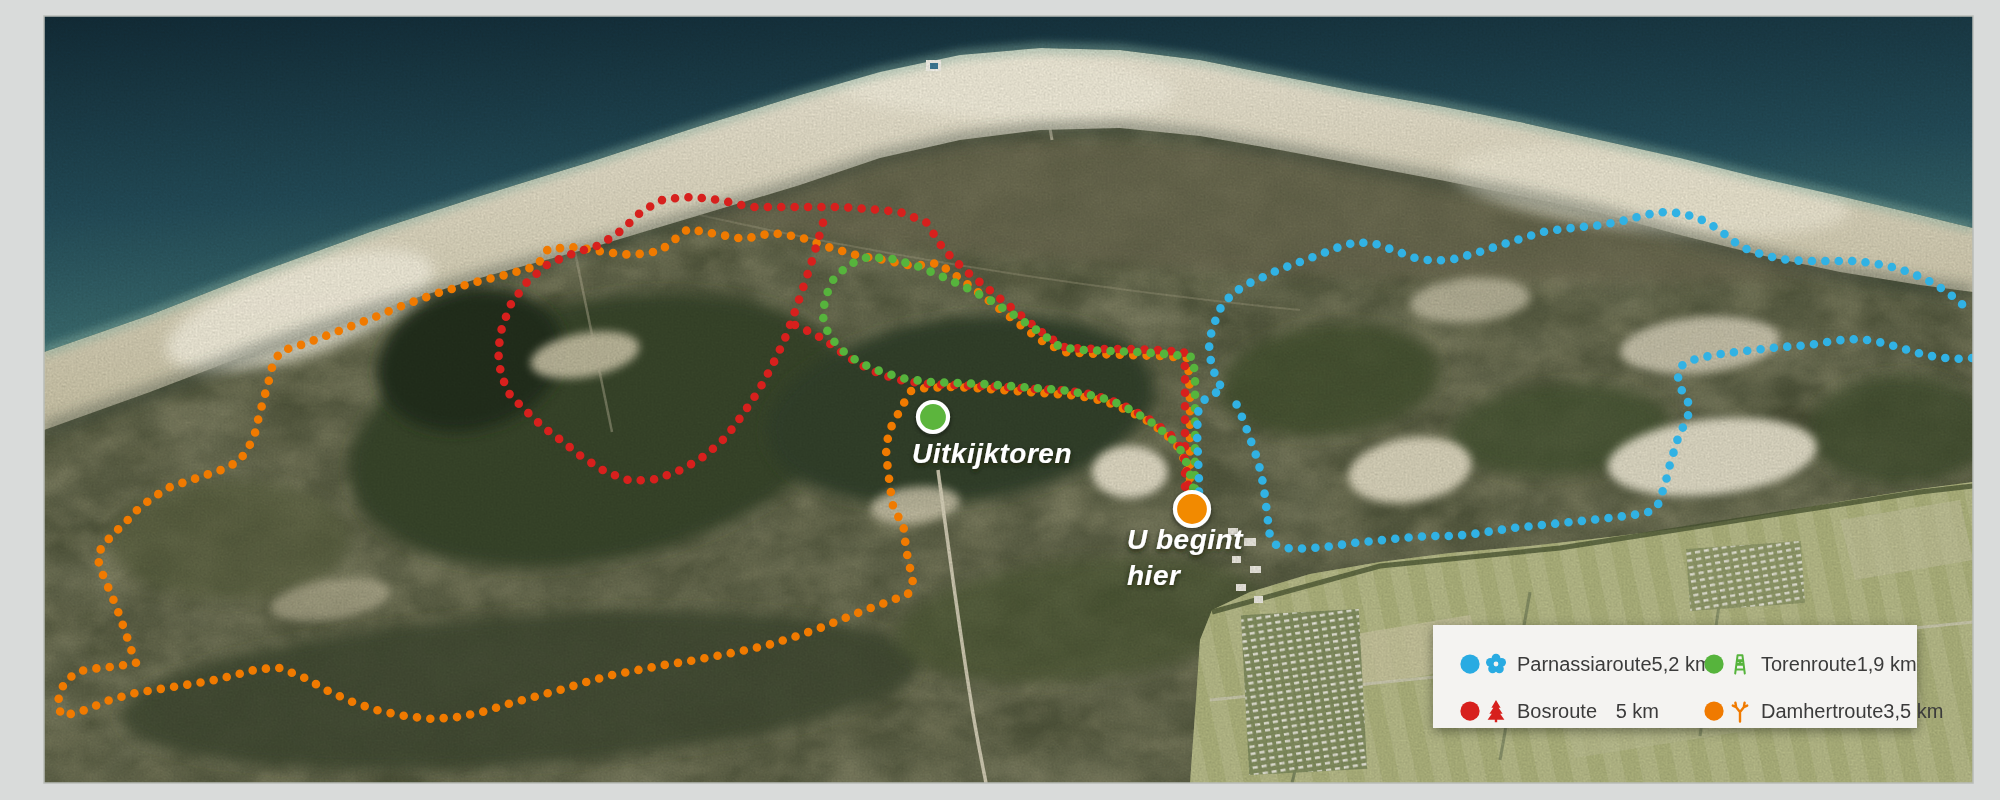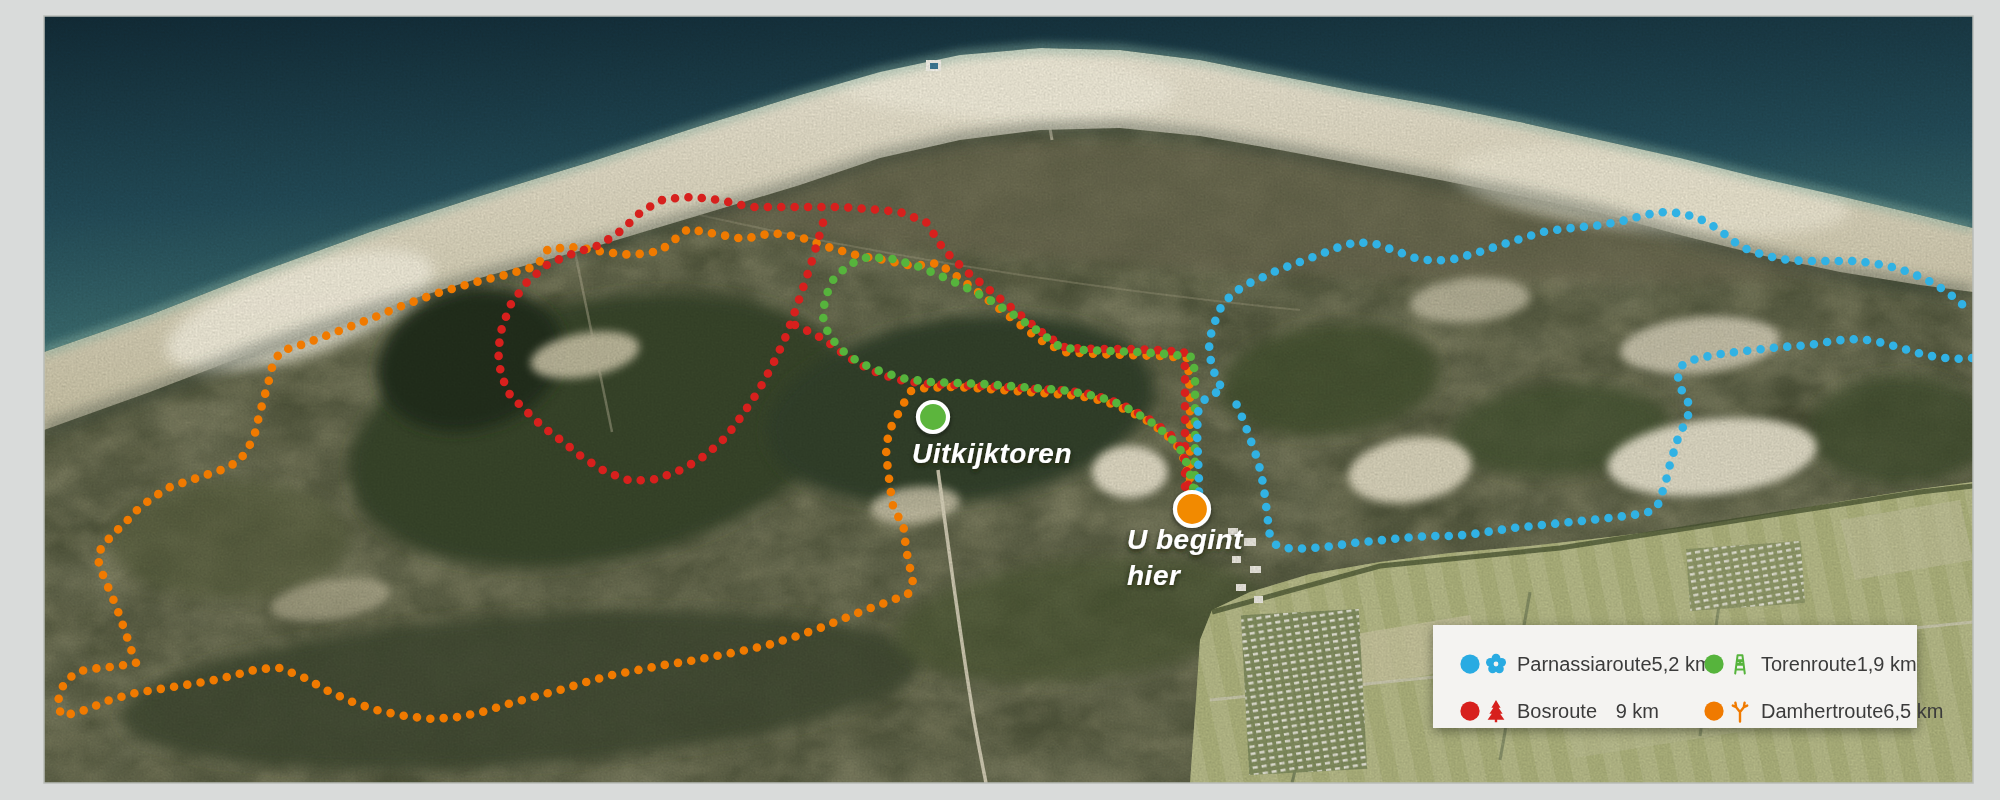--- a/index.html
+++ b/index.html
@@ -199,21 +199,21 @@
     <div class="lrow">
       <svg class="ldot" viewBox="0 0 24 24">
         <circle cx="12" cy="12" r="10.5" fill="#d7201d"></circle>
       </svg>
       <svg class="licon" viewBox="0 0 24 24">
         <g fill="#d7201d">
           <path d="M12 1 L16.6 8.8 L14.6 8.8 L18.6 14.8 L16.2 14.8 L20.4 20.8 L13.2 20.8 L13.2 23.2 L10.8 23.2 L10.8 20.8 L3.6 20.8 L7.8 14.8 L5.4 14.8 L9.4 8.8 L7.4 8.8 Z"></path>
         </g>
       </svg>
       <span class="llabel">Bosroute</span>
-      <span class="lvalue">9 km</span>
+      <span class="lvalue">5 km</span>
     </div>
   </div>
   <div class="lcol">
     <div class="lrow">
       <svg class="ldot" viewBox="0 0 24 24">
         <circle cx="12" cy="12" r="10.5" fill="#56b43c"></circle>
       </svg>
       <svg class="licon" viewBox="0 0 24 24">
         <g fill="none" stroke-width="2" stroke-linecap="round" stroke="#56b43c">
           <path d="M9.6 3.2 L7.2 21.5 M14.4 3.2 L16.8 21.5 M9.6 3.2 L14.4 3.2 M9 8.2 L15 8.2 M8.4 12.8 L15.6 12.8 M7.7 17.4 L16.3 17.4 M9 8.2 L15.6 12.8 M15 8.2 L8.4 12.8"></path>
@@ -225,17 +225,17 @@
     <div class="lrow">
       <svg class="ldot" viewBox="0 0 24 24">
         <circle cx="12" cy="12" r="10.5" fill="#f07a00"></circle>
       </svg>
       <svg class="licon" viewBox="0 0 24 24">
         <g fill="none" stroke-width="2.4" stroke-linecap="round" stroke-linejoin="round" stroke="#f07a00">
           <path d="M12 22.5 L12 13 M12 13 L8.2 8.2 L7.4 3.8 M8.2 8.2 L4.8 6.6 M12 13 L15.8 8.2 L16.6 3.8 M15.8 8.2 L19.2 6.6"></path>
         </g>
       </svg>
       <span class="llabel">Damhertroute</span>
-      <span class="lvalue">6,5 km</span>
+      <span class="lvalue">3,5 km</span>
     </div>
   </div>
 </div>
 </div>
 
 </body></html>

